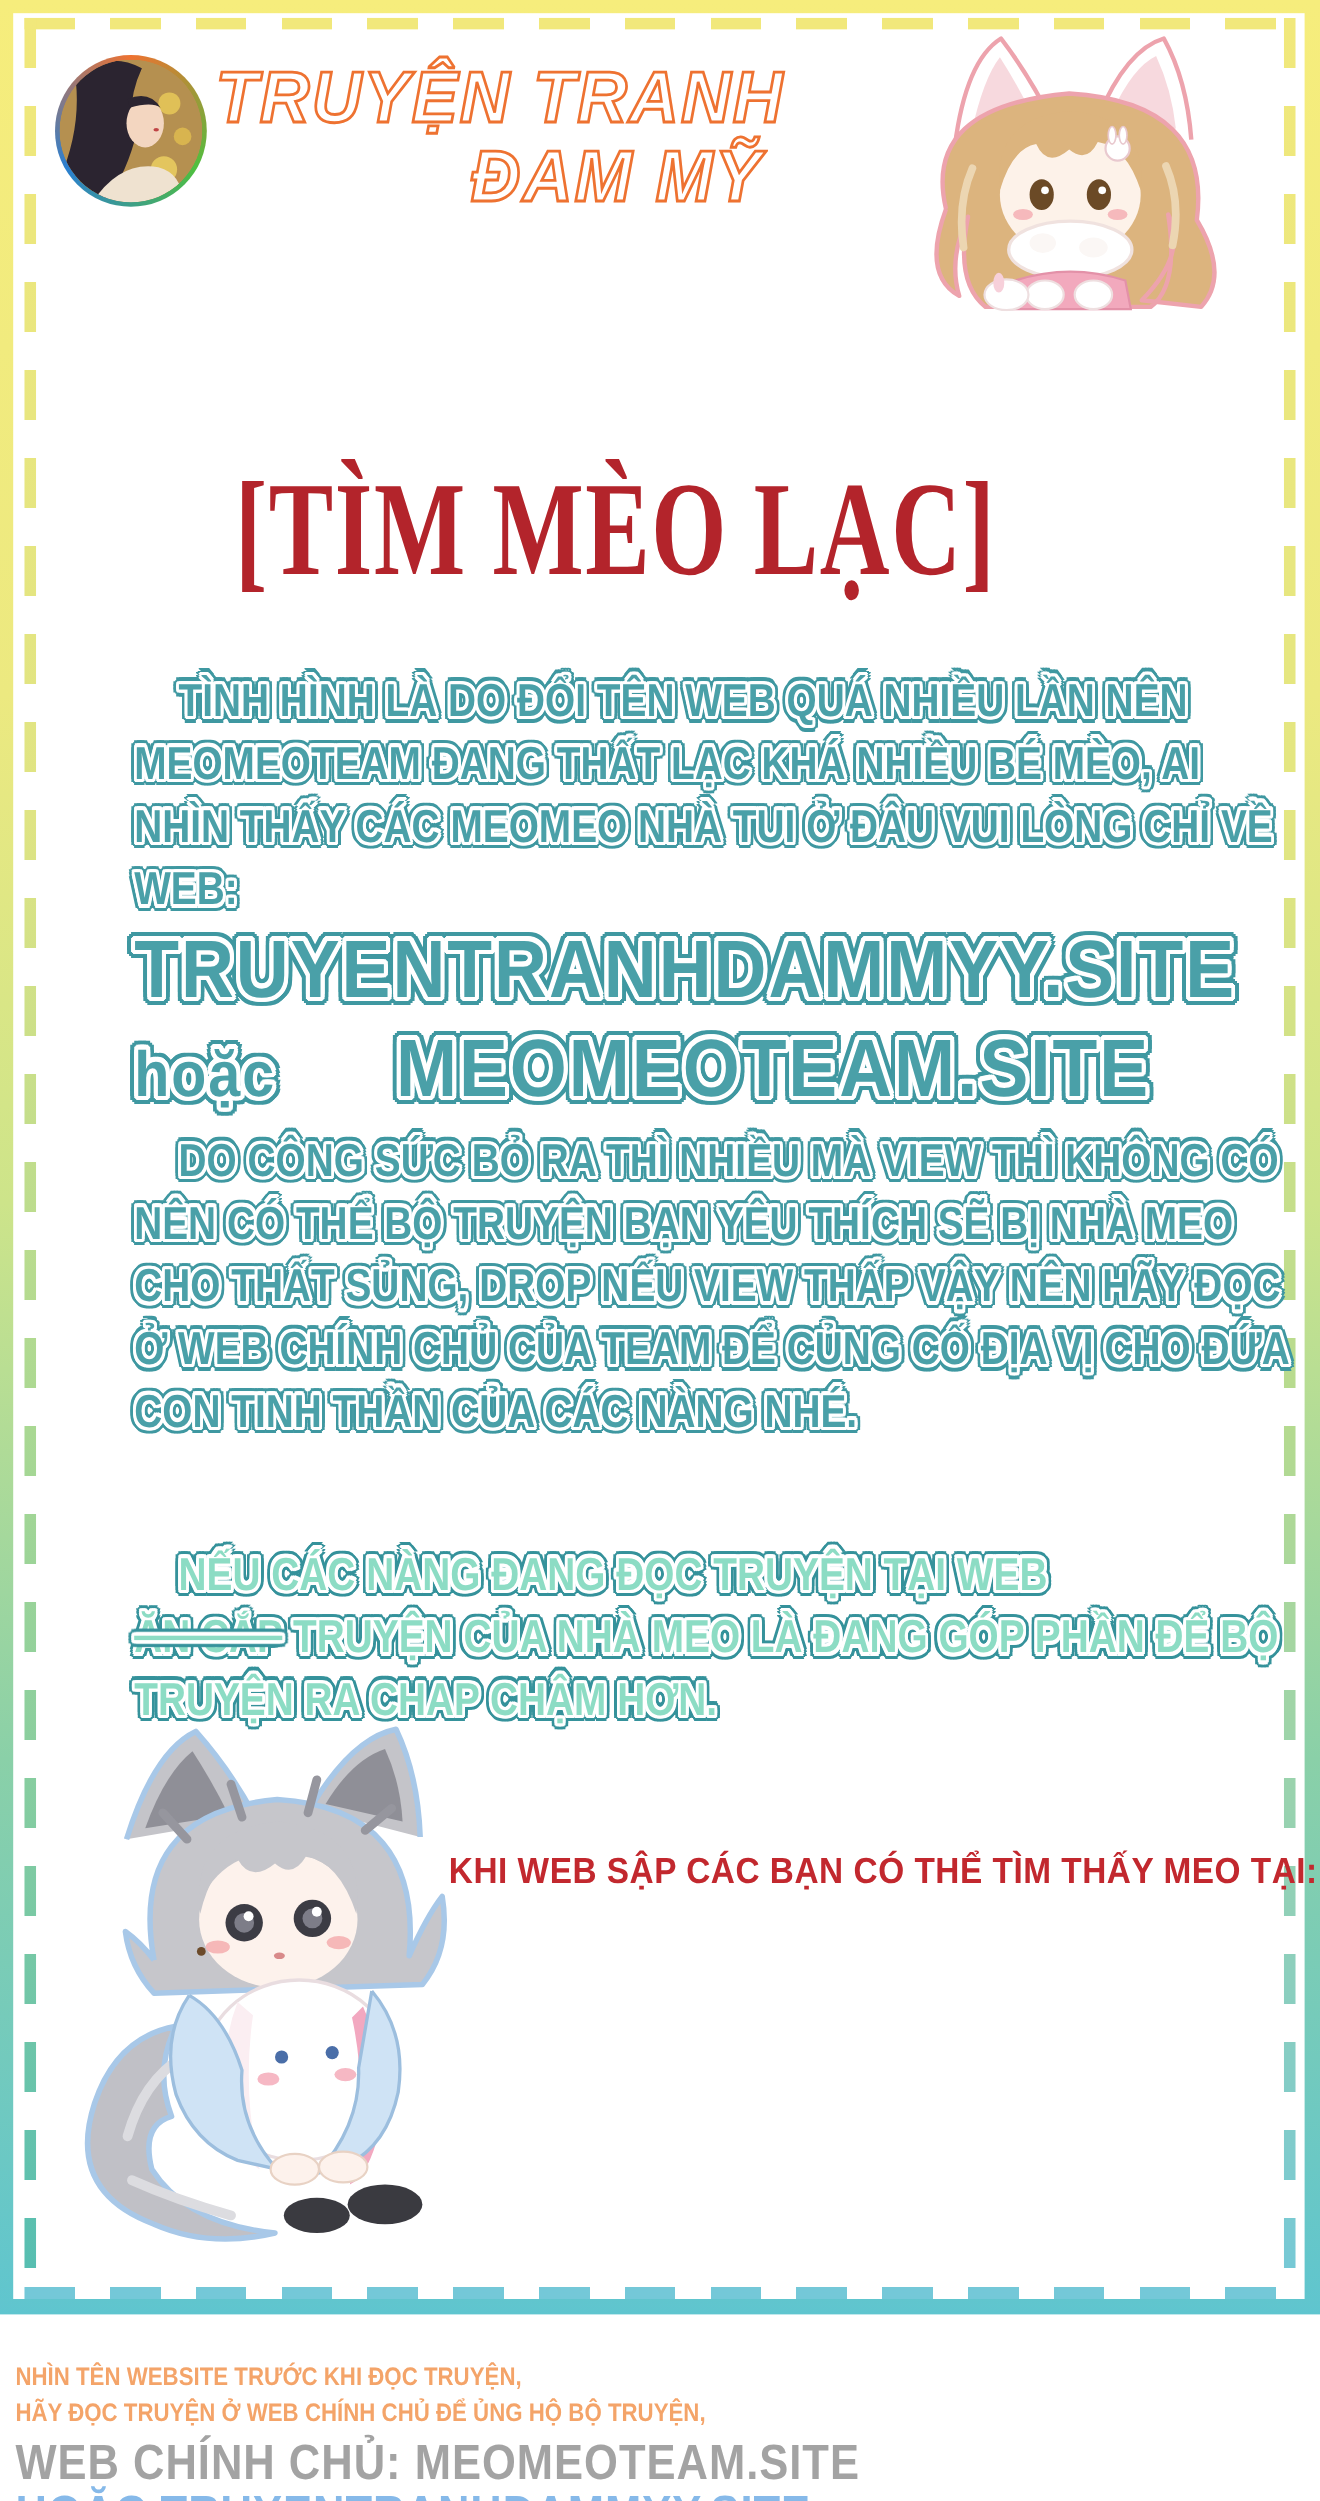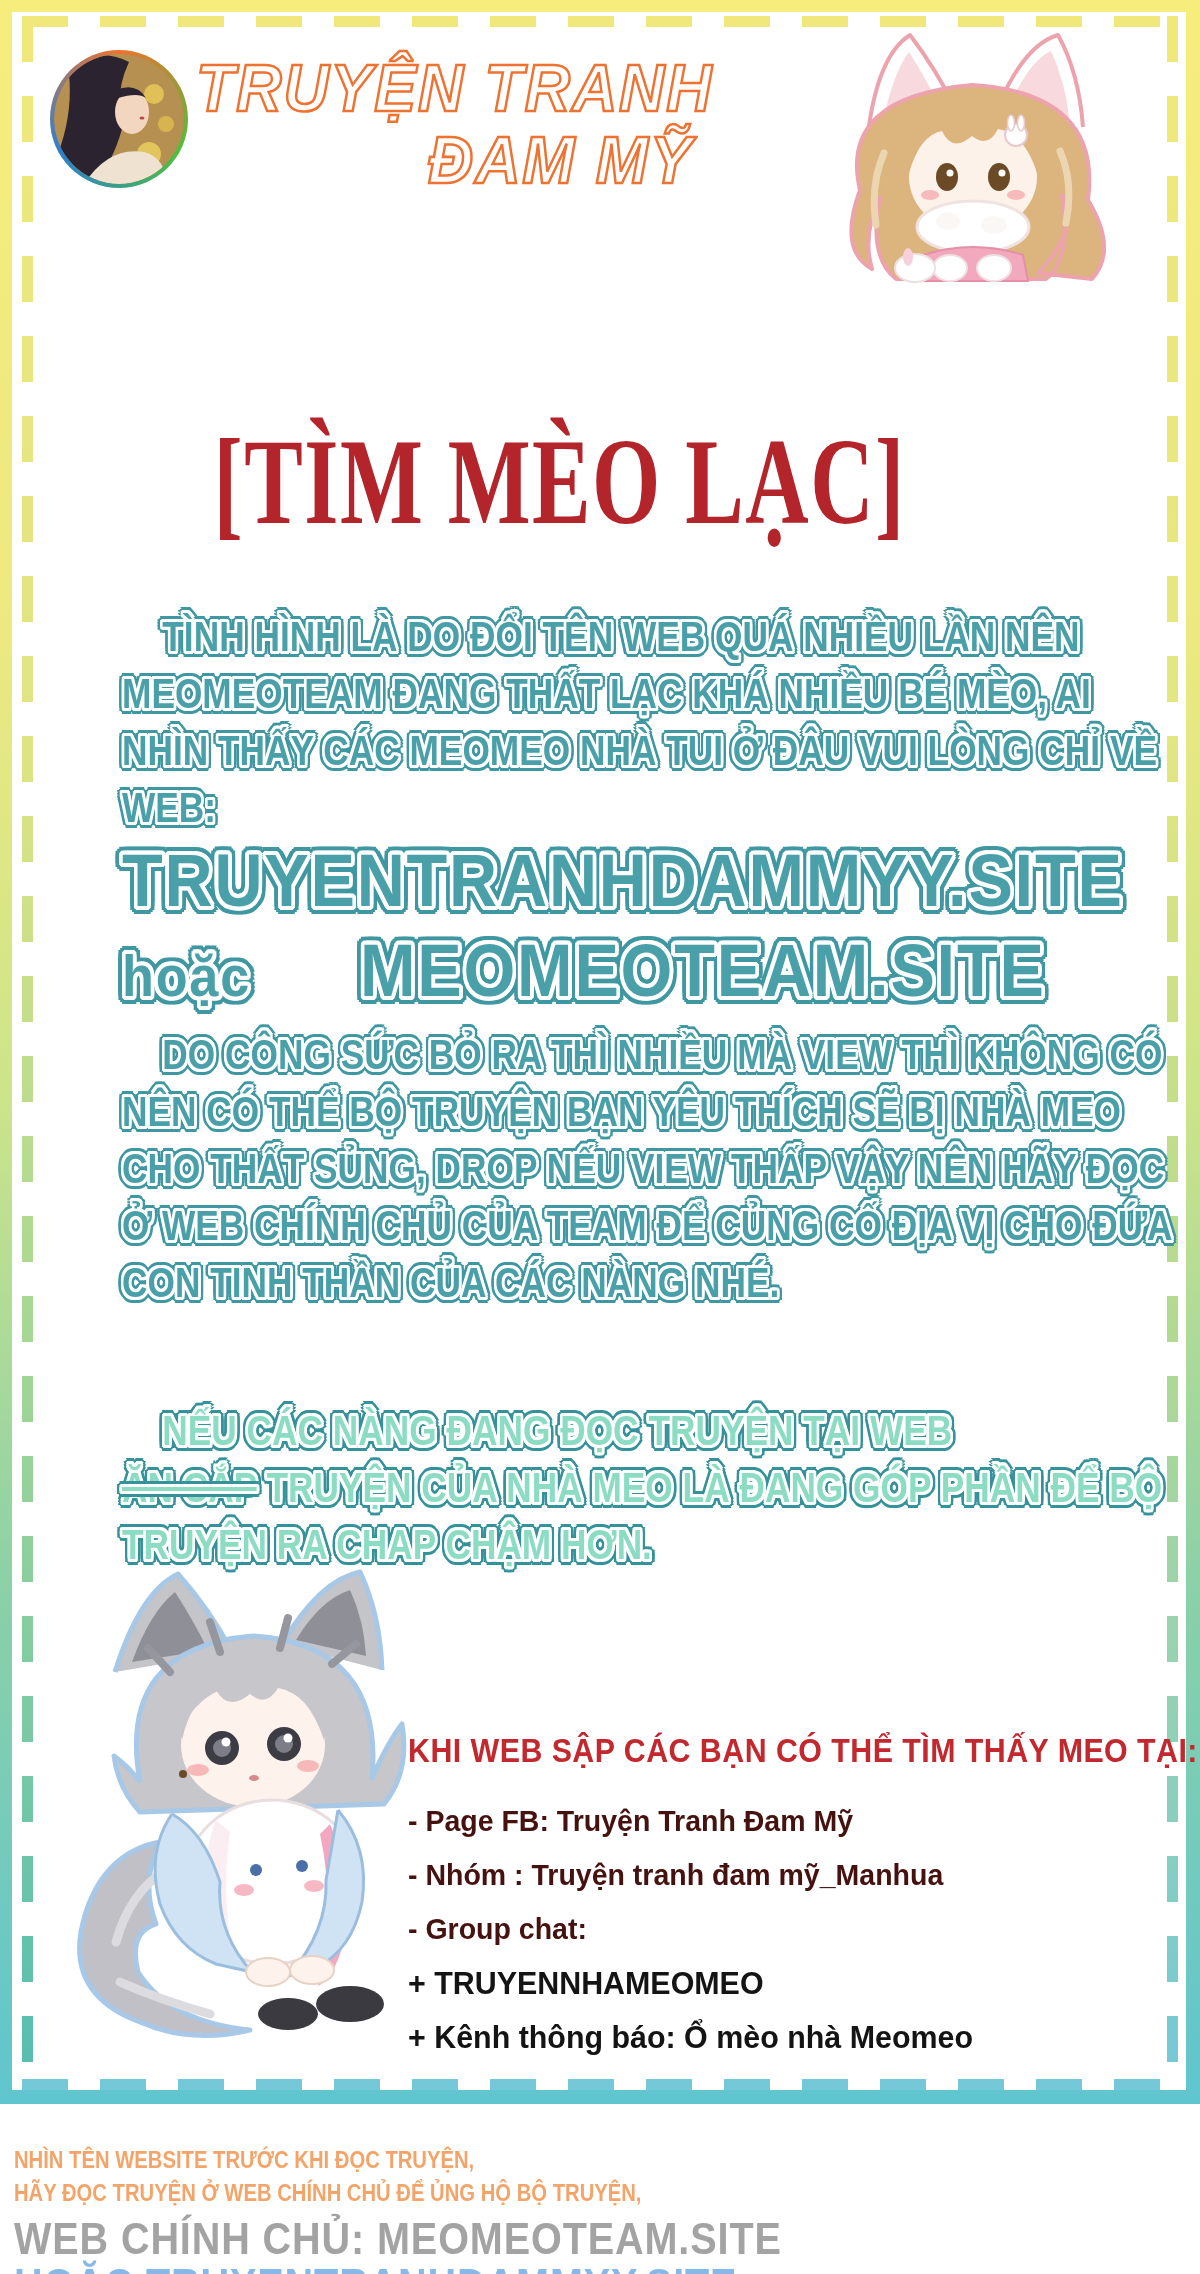--- a/index.html
+++ b/index.html
@@ -72,21 +72,21 @@
     6px 6px var(--o),-6px 6px var(--o),6px -6px var(--o),-6px -6px var(--o),
     8px 4px var(--o),-8px 4px var(--o),8px -4px var(--o),-8px -4px var(--o),
     4px 8px var(--o),-4px 8px var(--o),4px -8px var(--o),-4px -8px var(--o);}
   .para{position:absolute;left:122px;}
   .indent{padding-left:48px;}
   .strike{text-decoration:line-through;text-decoration-thickness:4px;}
   .hoac-row{display:flex;align-items:baseline;gap:95px;}
   .hoac{font-size:58px;}
 
   
-  .contact{position:absolute;left:408px;top:1732px;width:740px;}
+  .contact{position:absolute;left:408px;top:1682px;width:740px;}
   .contact-heading{color:#c2282e;font-weight:bold;font-size:33px;white-space:nowrap;
                    transform:scaleX(.92);transform-origin:left top;letter-spacing:.5px;}
   .contact-item{font-size:30px;font-weight:bold;line-height:54px;white-space:nowrap;
                 transform:scaleX(.95);transform-origin:left top;}
   .c-maroon{color:#45120f;}
   .c-black{color:#141414;font-size:32px;}
   .contact-list{margin-top:24px;}
 
   
   .footer{position:absolute;left:14px;top:2144px;width:1180px;}
@@ -229,27 +229,20 @@
       <path d="M318,258 Q350,296 342,350 Q332,398 296,416 L268,424 Q308,380 306,328 Q314,282 318,258" fill="#cfe3f5" stroke="#9cbede" stroke-width="3"></path>
       <ellipse cx="248" cy="420" rx="22" ry="14" fill="#fdf2ec" stroke="#e8d2c4" stroke-width="2"></ellipse>
       <ellipse cx="292" cy="418" rx="22" ry="14" fill="#fdf2ec" stroke="#e8d2c4" stroke-width="2"></ellipse>
       <ellipse cx="330" cy="452" rx="34" ry="18" fill="#3a3a40"></ellipse>
       <ellipse cx="268" cy="462" rx="30" ry="16" fill="#3a3a40"></ellipse>
     </svg>
   </div>
 
   <div class="contact">
     <div class="contact-heading">KHI WEB SẬP CÁC BẠN CÓ THỂ TÌM THẤY MEO TẠI:</div>
-    <div class="contact-list">
-      <div class="contact-item c-maroon">- Page FB: Truyện Tranh Đam Mỹ</div>
-      <div class="contact-item c-maroon">- Nhóm : Truyện tranh đam mỹ_Manhua</div>
-      <div class="contact-item c-maroon">- Group chat:</div>
-      <div class="contact-item c-black">+ TRUYENNHAMEOMEO</div>
-      <div class="contact-item c-black">+ Kênh thông báo: Ổ mèo nhà Meomeo</div>
-    </div>
   </div>
 
   <div class="footer">
     <div class="f-small">NHÌN TÊN WEBSITE TRƯỚC KHI ĐỌC TRUYỆN,</div>
     <div class="f-small">HÃY ĐỌC TRUYỆN Ở WEB CHÍNH CHỦ ĐỂ ỦNG HỘ BỘ TRUYỆN,</div>
     <div class="f-big f-grey" style="margin-top:6px;">WEB CHÍNH CHỦ: MEOMEOTEAM.SITE</div>
     <div class="f-big f-blue">HOẶC TRUYENTRANHDAMMYY.SITE</div>
   </div>
 
 </div>

